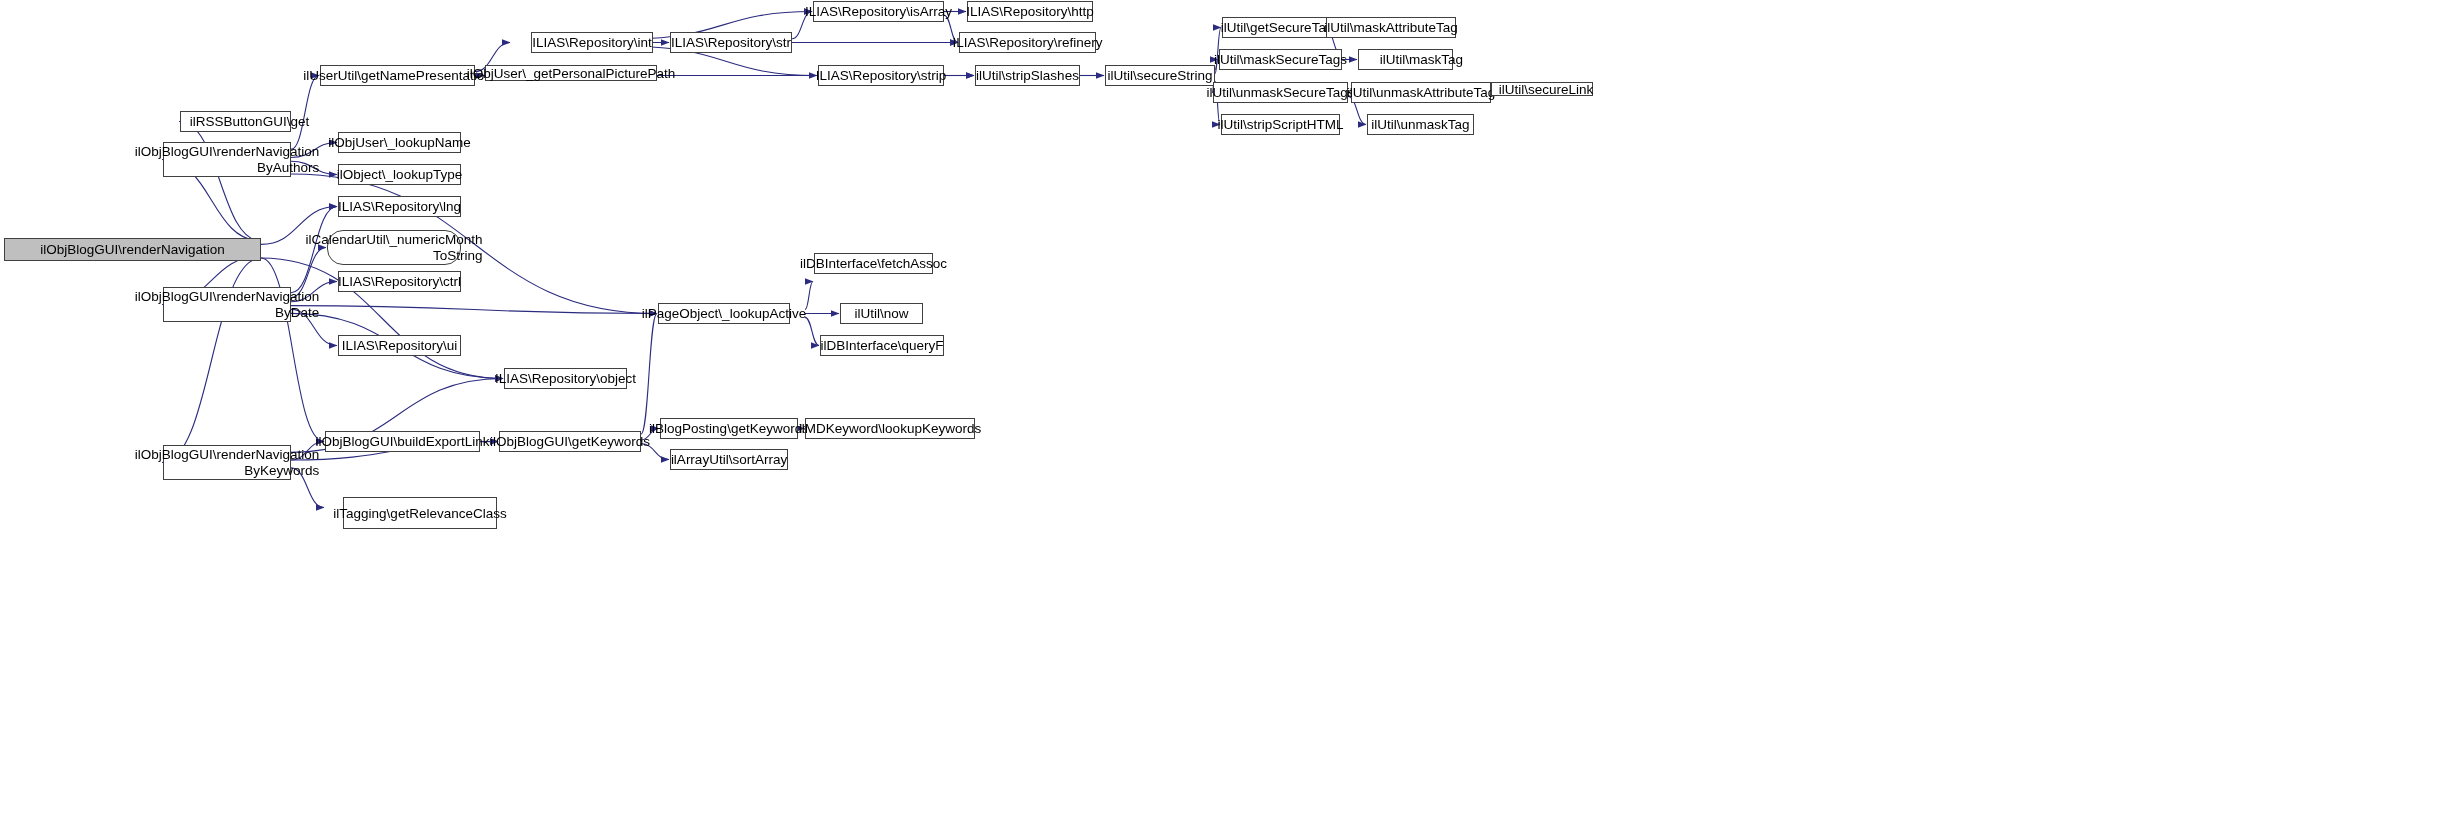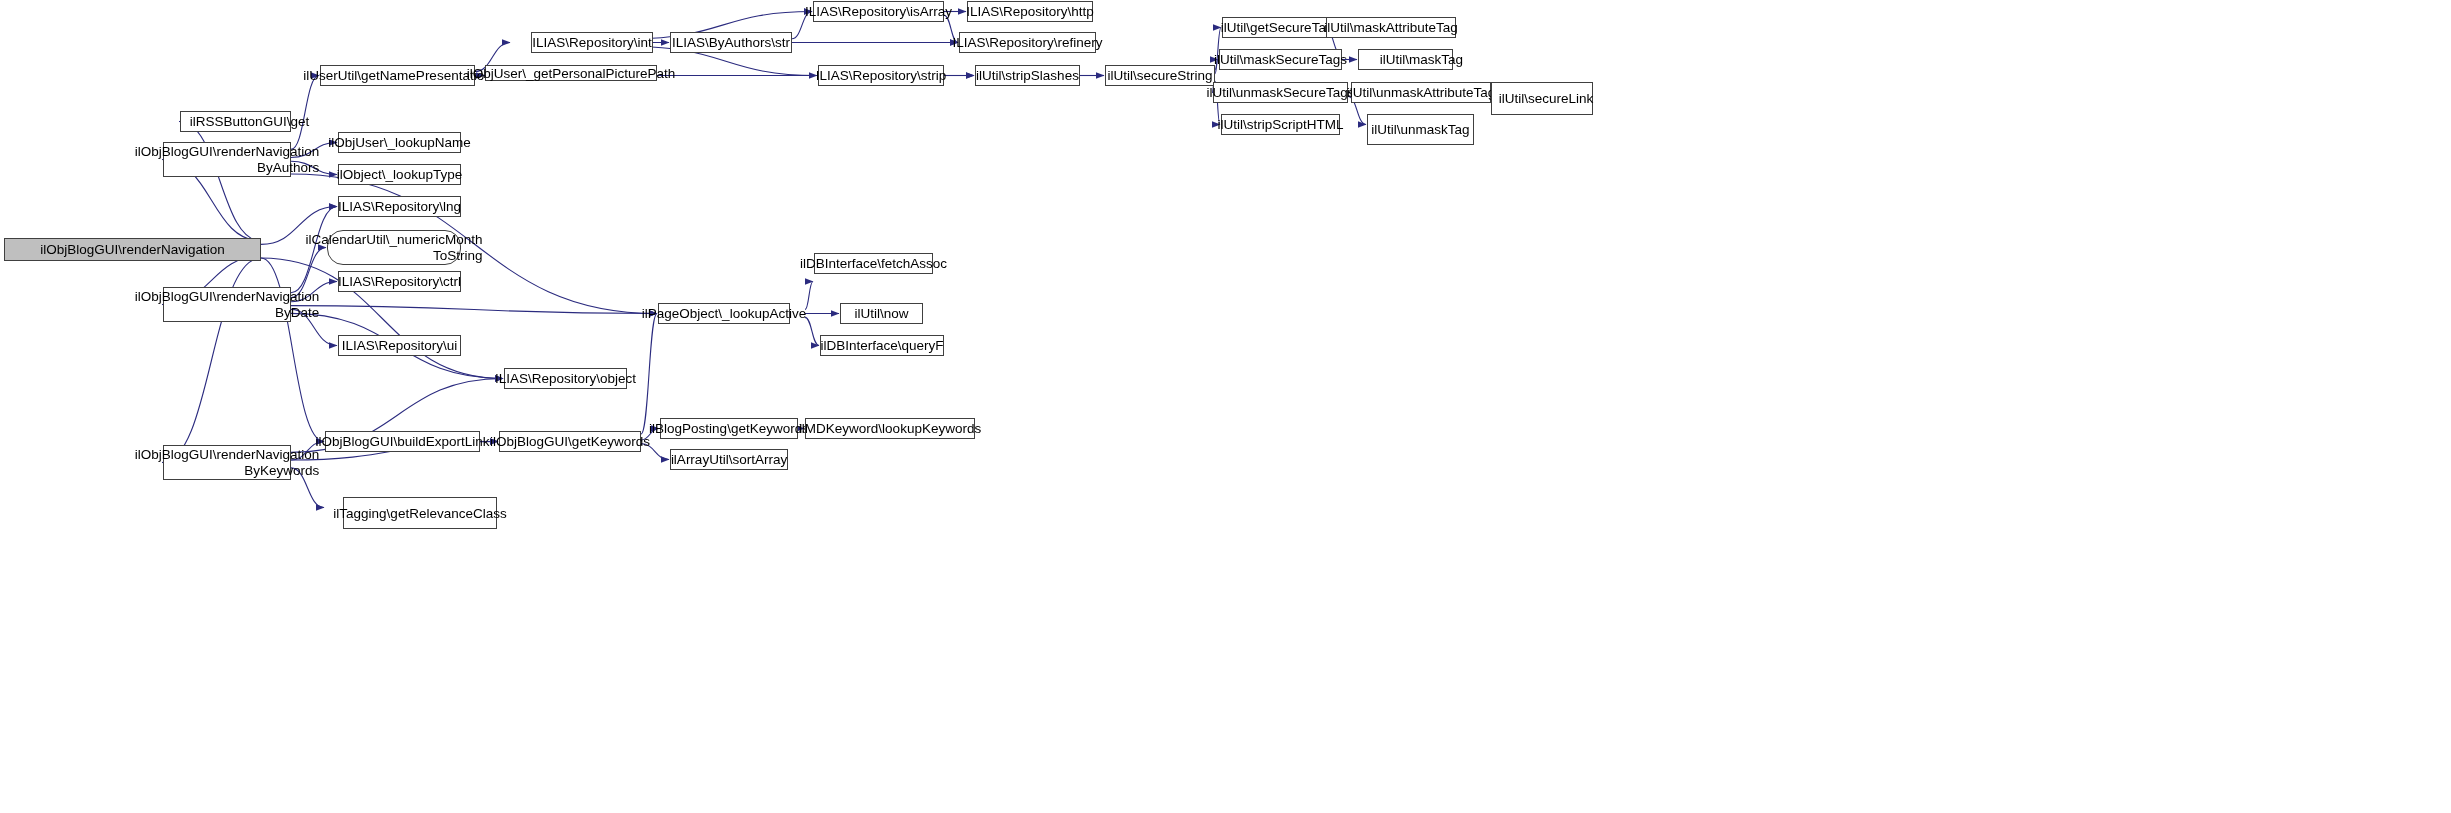--- a/index.html
+++ b/index.html
@@ -107,36 +107,36 @@
     <div class="node" style="left: 338px; top: 164px; width: 123px; height: 21px;"><span>ilObject\_lookupType</span></div>
     <div class="node" style="left: 338px; top: 196px; width: 123px; height: 21px;"><span>ILIAS\Repository\lng</span></div>
     <div class="node tall" style="left: 327px; top: 230px; width: 134px; height: 35px; border-radius: 16px;"><span>ilCalendarUtil\_numericMonth
 ToString</span></div>
     <div class="node" style="left: 338px; top: 271px; width: 123px; height: 21px;"><span>ILIAS\Repository\ctrl</span></div>
     <div class="node" style="left: 338px; top: 335px; width: 123px; height: 21px;"><span>ILIAS\Repository\ui</span></div>
     <div class="node" style="left: 504px; top: 368px; width: 123px; height: 21px;"><span>ILIAS\Repository\object</span></div>
     <div class="node" style="left: 320px; top: 65px; width: 155px; height: 21px;"><span>ilUserUtil\getNamePresentation</span></div>
     <div class="node" style="left: 485px; top: 65px; width: 172px; height: 16px;"><span>ilObjUser\_getPersonalPicturePath</span></div>
     <div class="node" style="left: 511px; top: 32px; width: 122px; height: 21px; margin-left: 20px;"><span>ILIAS\Repository\int</span></div>
-    <div class="node" style="left: 670px; top: 32px; width: 122px; height: 21px;"><span>ILIAS\ByAuthors\str</span></div>
+    <div class="node" style="left: 670px; top: 32px; width: 122px; height: 21px;"><span>ILIAS\Repository\str</span></div>
     <div class="node" style="left: 813px; top: 1px; width: 131px; height: 21px;"><span>ILIAS\Repository\isArray</span></div>
     <div class="node" style="left: 818px; top: 65px; width: 126px; height: 21px;"><span>ILIAS\Repository\strip</span></div>
     <div class="node" style="left: 967px; top: 1px; width: 126px; height: 21px;"><span>ILIAS\Repository\http</span></div>
     <div class="node" style="left: 959px; top: 32px; width: 137px; height: 21px;"><span>ILIAS\Repository\refinery</span></div>
     <div class="node" style="left: 975px; top: 65px; width: 105px; height: 21px;"><span>ilUtil\stripSlashes</span></div>
     <div class="node" style="left: 1105px; top: 65px; width: 110px; height: 21px;"><span>ilUtil\secureString</span></div>
     <div class="node" style="left: 1222px; top: 17px; width: 117px; height: 21px;"><span>ilUtil\getSecureTags</span></div>
     <div class="node" style="left: 1219px; top: 49px; width: 123px; height: 21px;"><span>ilUtil\maskSecureTags</span></div>
     <div class="node" style="left: 1213px; top: 82px; width: 135px; height: 21px;"><span>ilUtil\unmaskSecureTags</span></div>
     <div class="node" style="left: 1221px; top: 114px; width: 119px; height: 21px;"><span>ilUtil\stripScriptHTML</span></div>
     <div class="node" style="left: 1326px; top: 17px; width: 130px; height: 21px;"><span>ilUtil\maskAttributeTag</span></div>
     <div class="node" style="left: 1358px; top: 49px; width: 95px; height: 21px; padding-left: 32px;"><span>ilUtil\maskTag</span></div>
     <div class="node" style="left: 1351px; top: 82px; width: 140px; height: 21px;"><span>ilUtil\unmaskAttributeTag</span></div>
-    <div class="node" style="left: 1367px; top: 114px; width: 107px; height: 31px;"><span>ilUtil\unmaskTag</span></div>
-    <div class="node" style="left: 1491px; top: 82px; width: 102px; height: 33px; padding-left: 8px;"><span>ilUtil\secureLink</span></div>
+    <div class="node" style="left: 1367px; top: 114px; width: 107px; height: 21px;"><span>ilUtil\unmaskTag</span></div>
+    <div class="node" style="left: 1491px; top: 82px; width: 102px; height: 14px; padding-left: 8px;"><span>ilUtil\secureLink</span></div>
     <div class="node" style="left: 658px; top: 303px; width: 132px; height: 21px;"><span>ilPageObject\_lookupActive</span></div>
     <div class="node" style="left: 814px; top: 253px; width: 119px; height: 21px;"><span>ilDBInterface\fetchAssoc</span></div>
     <div class="node" style="left: 840px; top: 303px; width: 83px; height: 21px;"><span>ilUtil\now</span></div>
     <div class="node" style="left: 820px; top: 335px; width: 124px; height: 21px;"><span>ilDBInterface\queryF</span></div>
     <div class="node" style="left: 325px; top: 431px; width: 155px; height: 21px;"><span>ilObjBlogGUI\buildExportLink</span></div>
     <div class="node" style="left: 499px; top: 431px; width: 142px; height: 21px;"><span>ilObjBlogGUI\getKeywords</span></div>
     <div class="node" style="left: 660px; top: 418px; width: 138px; height: 21px;"><span>ilBlogPosting\getKeywords</span></div>
     <div class="node" style="left: 670px; top: 449px; width: 118px; height: 21px;"><span>ilArrayUtil\sortArray</span></div>
     <div class="node" style="left: 805px; top: 418px; width: 170px; height: 21px;"><span>ilMDKeyword\lookupKeywords</span></div>
     <div class="node" style="left: 343px; top: 497px; width: 154px; height: 32px;"><span>ilTagging\getRelevanceClass</span></div>

